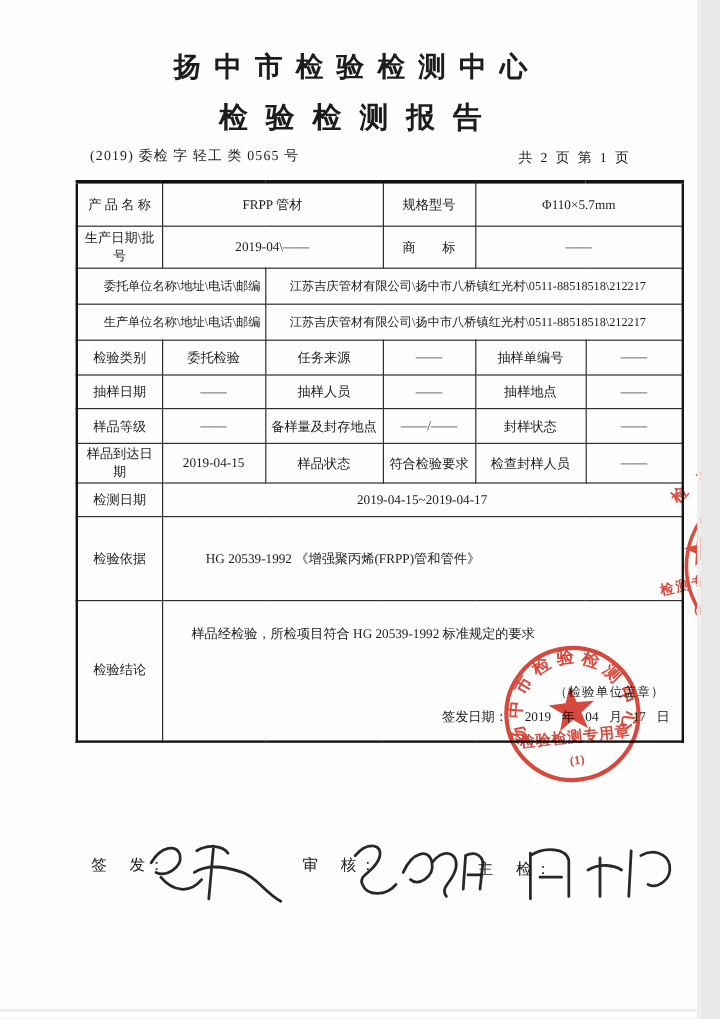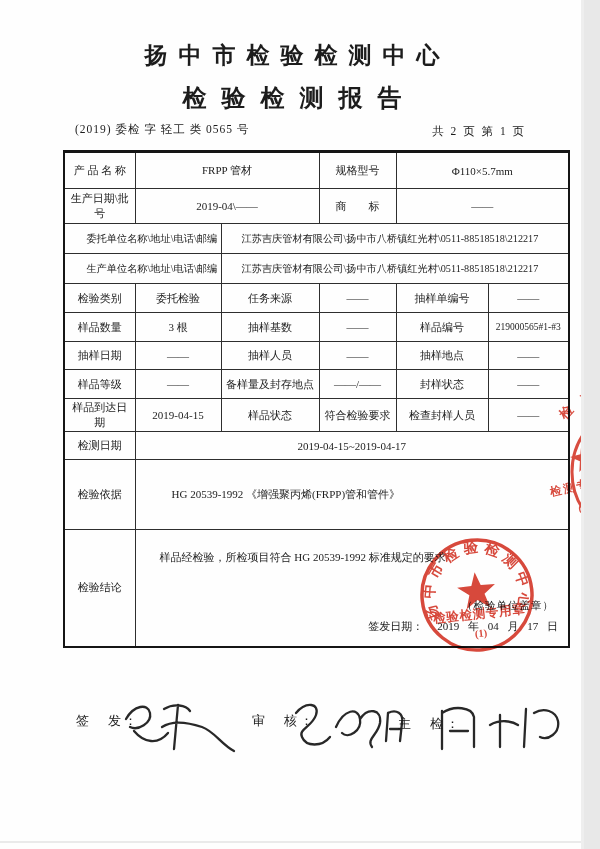--- a/index.html
+++ b/index.html
@@ -86,28 +86,20 @@
           <td colspan="4" class="left sm">江苏吉庆管材有限公司\扬中市八桥镇红光村\0511-88518518\212217</td>
         </tr>
         <tr style="height: 29px;">
           <td>检验类别</td>
           <td>委托检验</td>
           <td>任务来源</td>
           <td>——</td>
           <td>抽样单编号</td>
           <td>——</td>
         </tr>
-        <tr style="height: 29px;">
-          <td>样品数量</td>
-          <td>3 根</td>
-          <td>抽样基数</td>
-          <td>——</td>
-          <td>样品编号</td>
-          <td class="xs">219000565#1-#3</td>
-        </tr>
         <tr style="height: 28px;">
           <td>抽样日期</td>
           <td>——</td>
           <td>抽样人员</td>
           <td>——</td>
           <td>抽样地点</td>
           <td>——</td>
         </tr>
         <tr style="height: 29px;">
           <td>样品等级</td>

